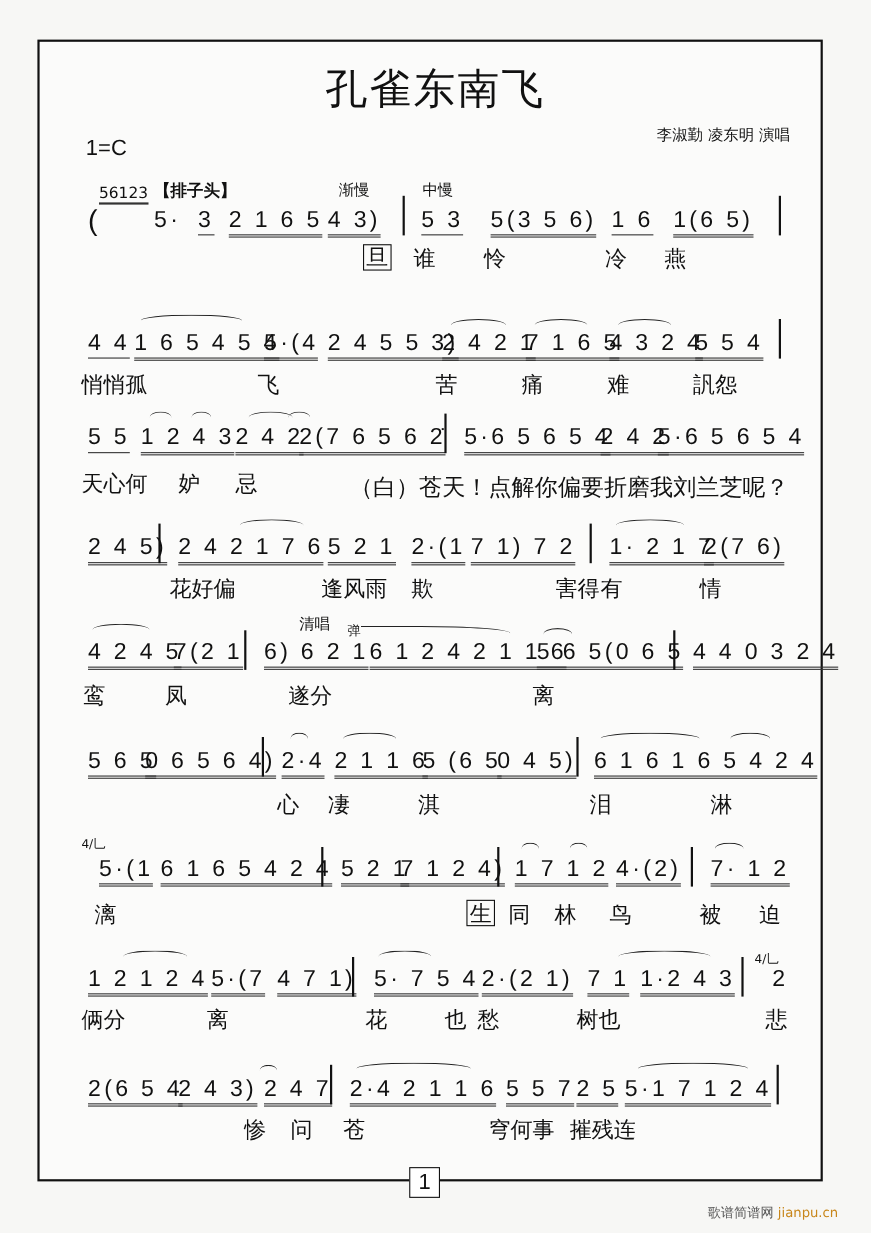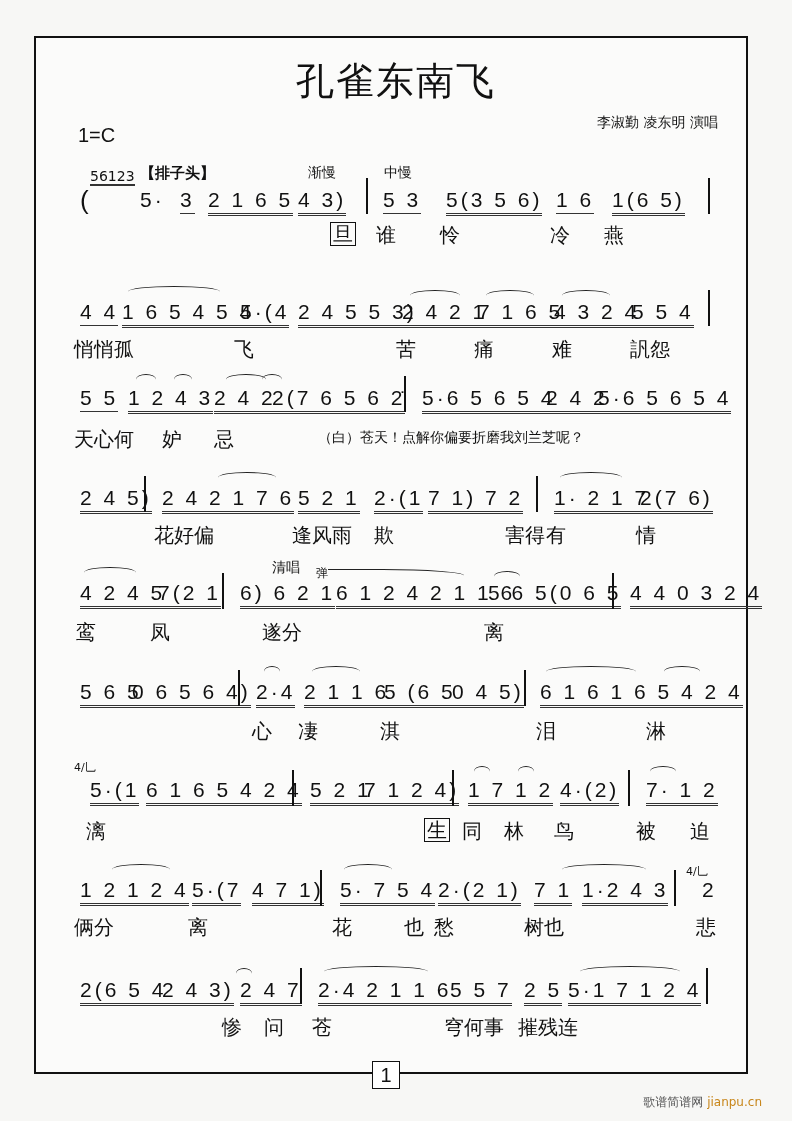--- a/index.html
+++ b/index.html
@@ -114,21 +114,21 @@
     <span class="seg" style="left:272px;">2(7 6 5 6 2̇</span>
     <span class="seg" style="left:422px;">5·6 5 6 5 4</span>
     <span class="seg" style="left:546px;">2 4 2</span>
     <span class="seg" style="left:598px;">5·6 5 6 5 4</span>
   </div>
   <div class="bar" style="left:404px;top:6px;"></div>
   <div class="lyrics" style="left:0;top:56px;">
     <span style="left:74px;">天心何</span>
     <span style="left:162px;">妒</span>
     <span style="left:214px;">忌</span>
-    <span style="left:318px;font-family:Liberation Sans, sans-serif;font-size:14px;top:3px;">（白）苍天！点解你偏要折磨我刘兰芝呢？</span>
+    <span style="left:318px;font-family:Liberation Sans, sans-serif;font-size:21px;top:3px;">（白）苍天！点解你偏要折磨我刘兰芝呢？</span>
   </div>
 </div>
 
 <div class="row" style="top:470px;">
   <div class="slur" style="left:218px;top:2px;width:58px;"></div>
   <div class="slur" style="left:560px;top:2px;width:62px;"></div>
   <div class="notes" style="left:0;top:16px;">
     <span class="seg" style="left:80px;">2 4 5)</span>
     <span class="seg" style="left:162px;">2 4 2 1 7 6</span>
     <span class="seg" style="left:298px;">5 2 1</span>
@@ -256,21 +256,21 @@
 
 <div class="row" style="top:962px;">
   <div class="slur" style="left:236px;top:6px;width:16px;"></div>
   <div class="slur" style="left:324px;top:4px;width:104px;"></div>
   <div class="slur" style="left:580px;top:4px;width:100px;"></div>
   <div class="notes" style="left:0;top:16px;">
     <span class="seg" style="left:80px;">2(6 5 4</span>
     <span class="seg" style="left:162px;">2 4 3)</span>
     <span class="seg" style="left:240px;">2 4 7</span>
     <span class="seg" style="left:318px;">2·4 2 1 1 6</span>
-    <span class="seg" style="left:450px;text-align:center;">5 5 7</span>
+    <span class="seg" style="left:460px;text-align:center;">5 5 7</span>
     <span class="seg" style="left:524px;">2 5</span>
     <span class="seg" style="left:568px;">5·1 7 1 2 4</span>
   </div>
   <div class="bar" style="left:300px;top:6px;"></div>
   <div class="bar" style="left:706px;top:6px;"></div>
   <div class="lyrics" style="left:0;top:52px;">
     <span style="left:222px;">惨</span>
     <span style="left:264px;">问</span>
     <span style="left:312px;">苍</span>
     <span style="left:444px;">穹何事</span>

